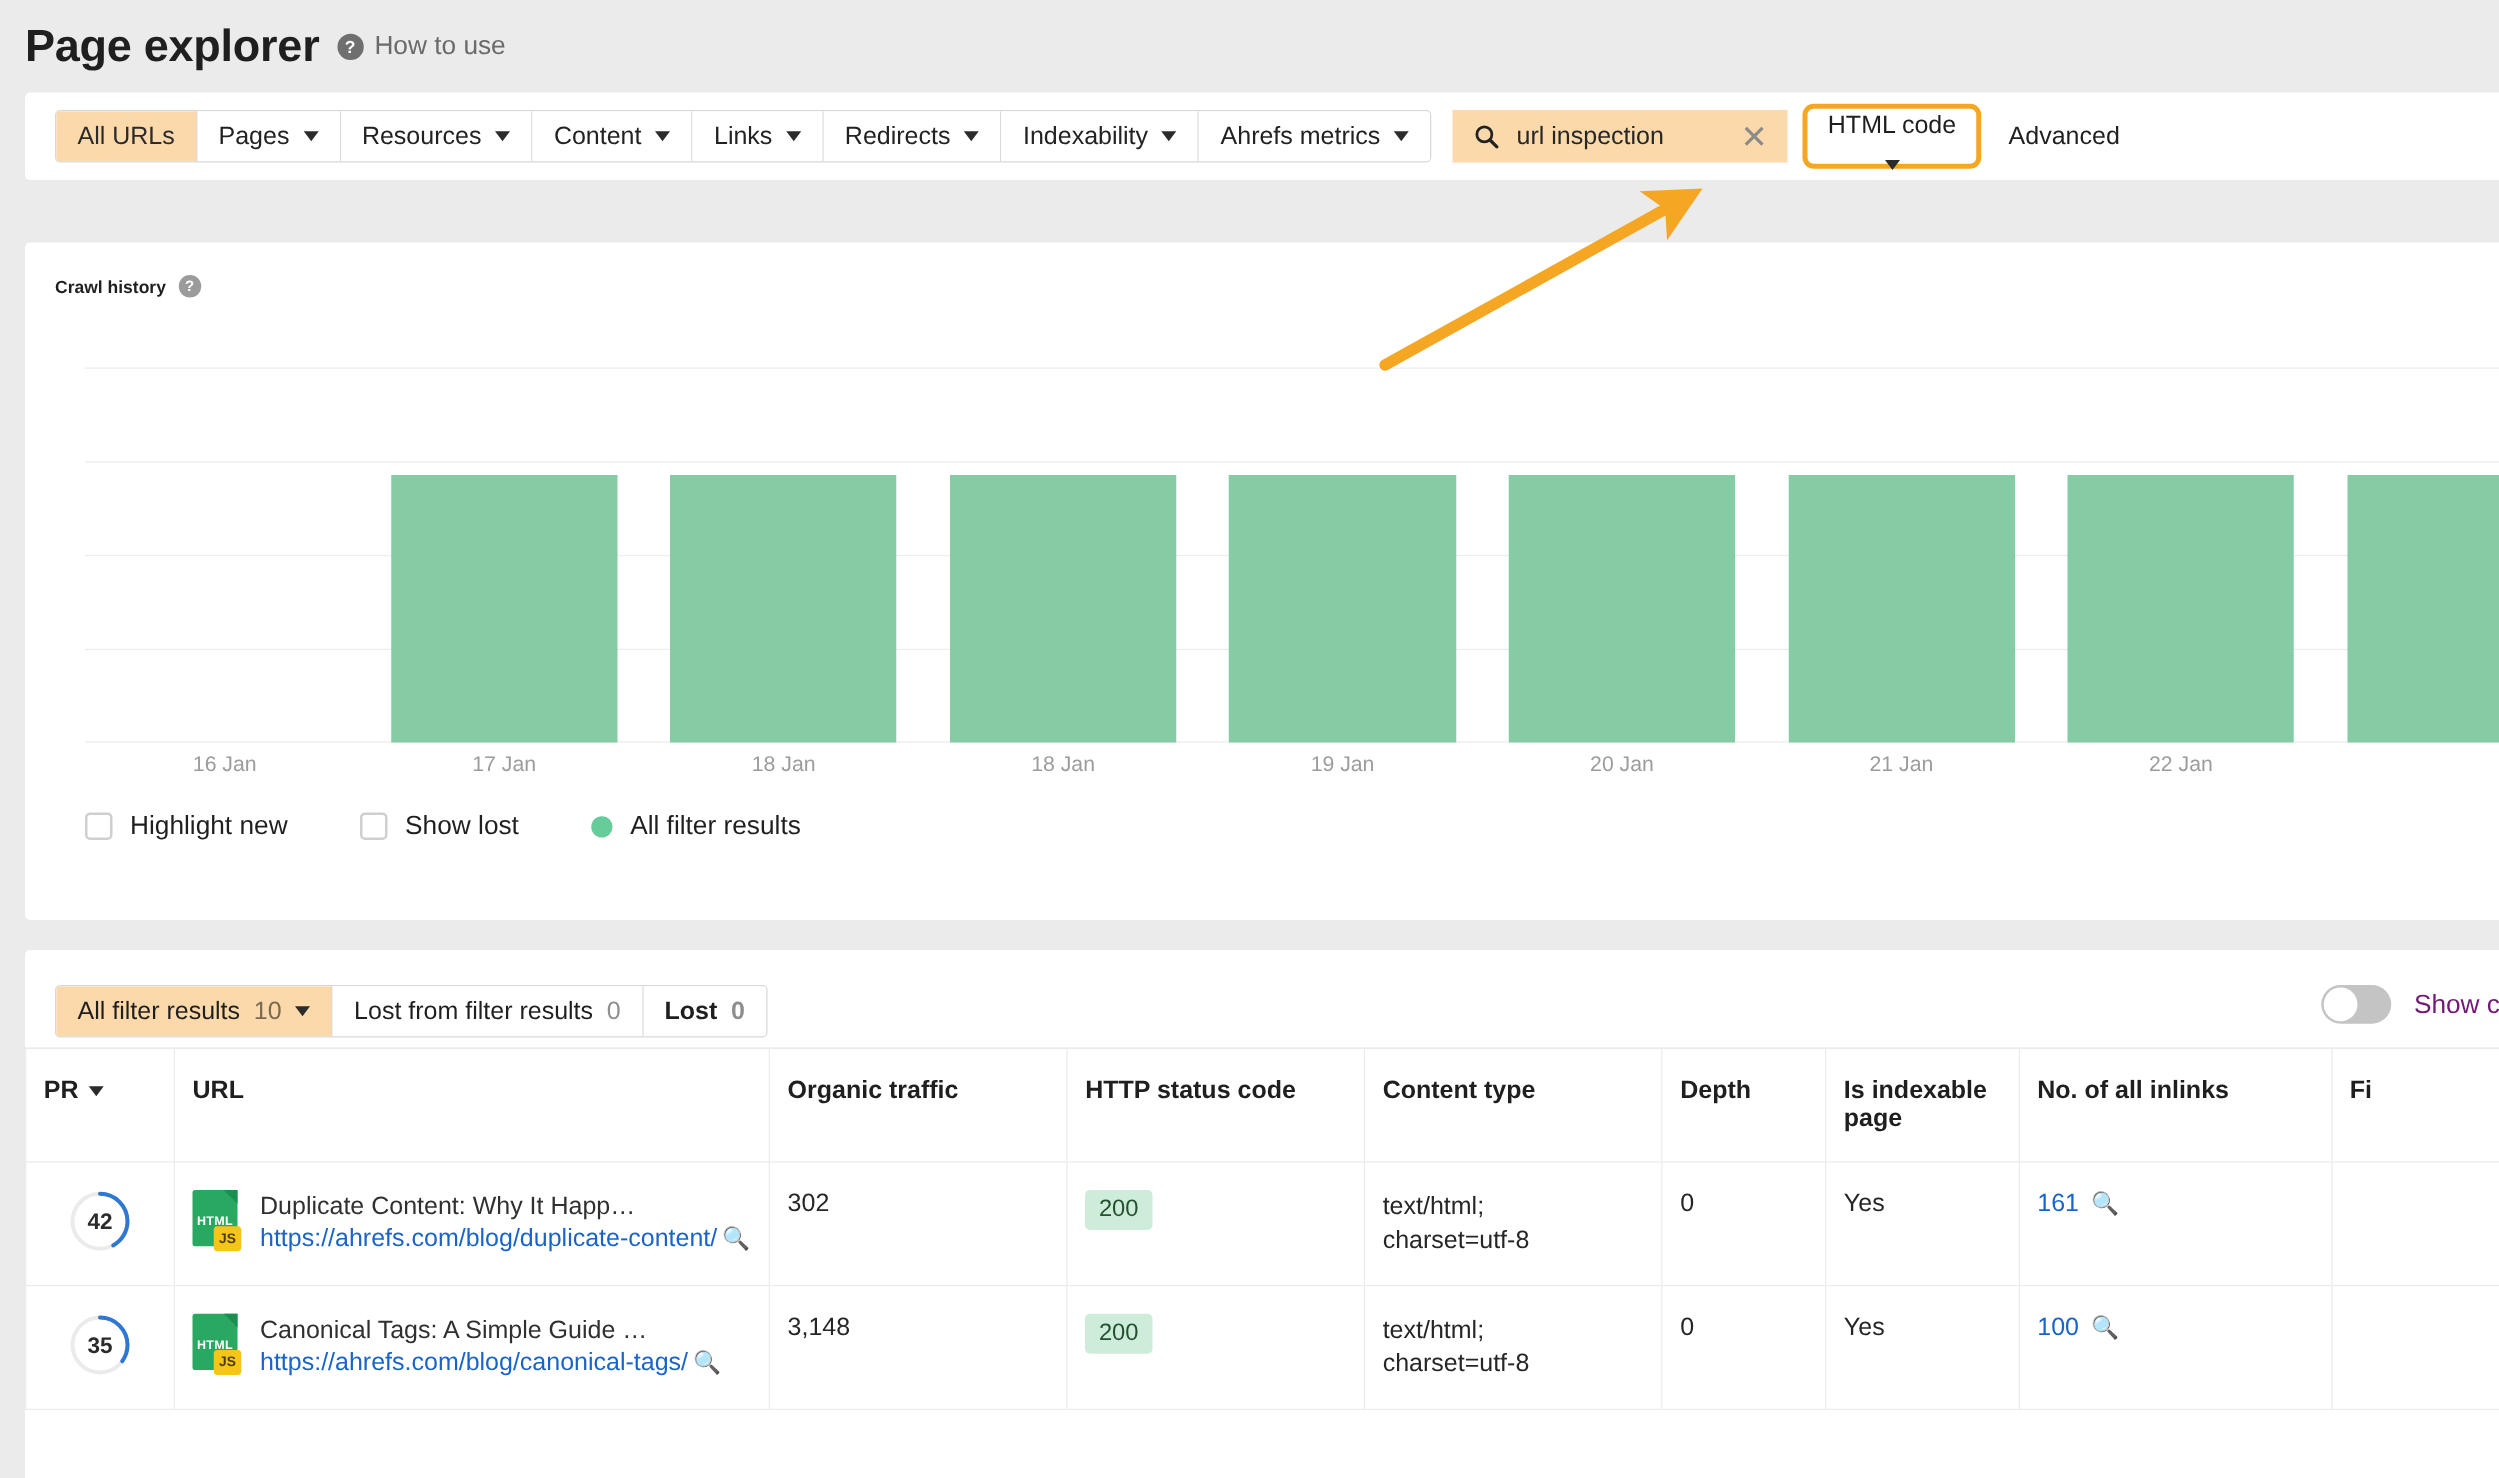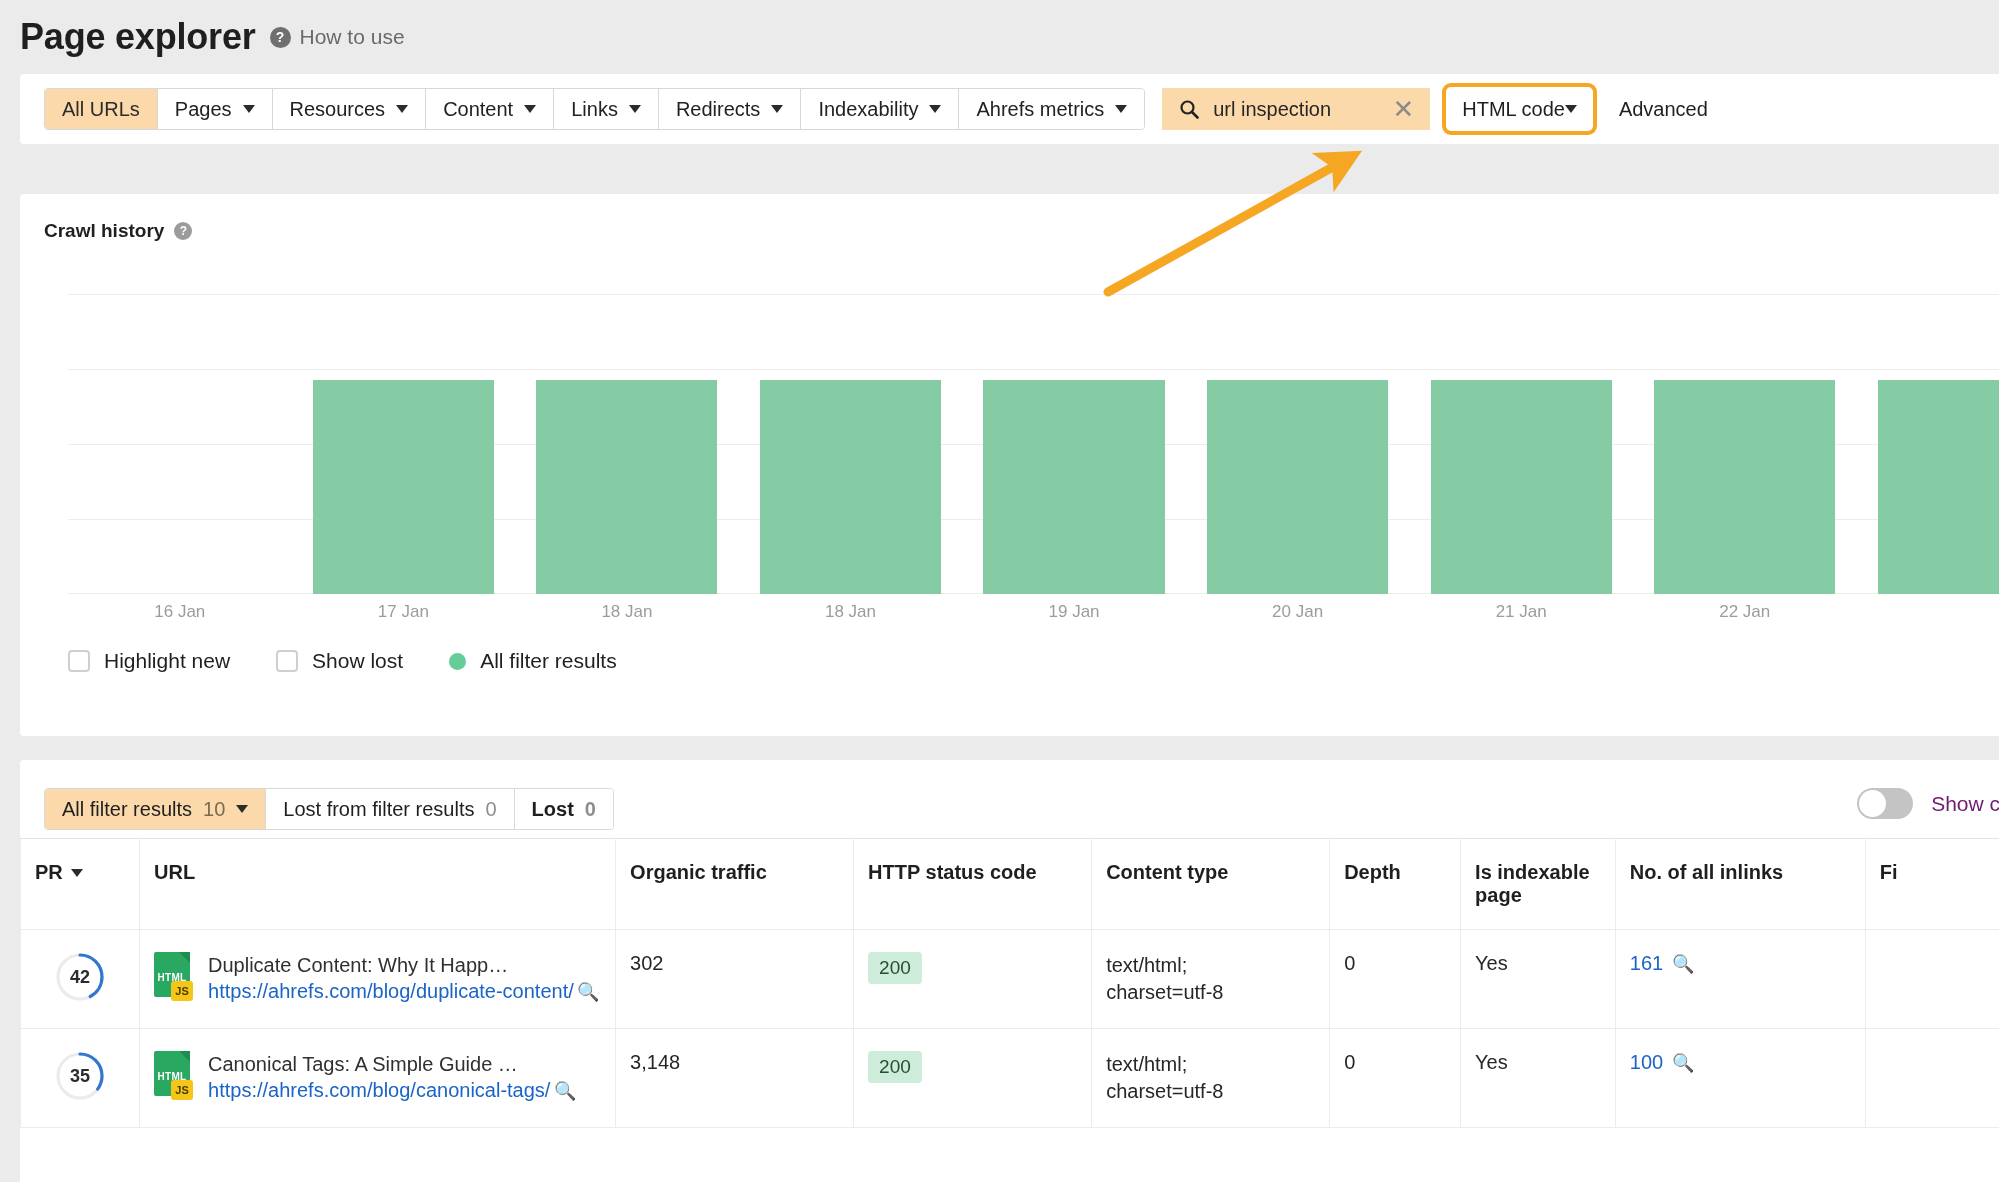--- a/index.html
+++ b/index.html
@@ -121,28 +121,30 @@
     margin-left: 12px;
     border: 4px solid #f5a623;
     border-radius: 9px;
     padding: 2px;
     display: flex;
     align-items: center;
   }
   .html-code-btn {
     display: flex;
     align-items: center;
+    gap: 16px;
     height: 40px;
     padding: 0 14px;
     font-size: 20px;
     color: #1f1f1f;
     background: #fff;
     border-radius: 4px;
     white-space: nowrap;
     cursor: pointer;
+    flex-direction: column;
   }
   .advanced-btn {
     margin-left: 22px;
     font-size: 20px;
     color: #1f1f1f;
     white-space: nowrap;
     cursor: pointer;
   }
 
   
@@ -154,21 +156,21 @@
     background: #fff;
     border-radius: 4px;
   }
   .chart-head {
     display: flex;
     align-items: center;
     gap: 10px;
     padding: 26px 0 0 24px;
   }
   .chart-title {
-    font-size: 19px;
+    font-size: 14px;
     font-weight: bold;
     color: #1f1f1f;
   }
   .help-circle-sm {
     width: 18px; height: 18px;
     border-radius: 50%;
     background: #9b9b9b;
     color: #fff;
     font-size: 12px;
     font-weight: bold;
@@ -218,21 +220,21 @@
     font-size: 17px;
     color: #9c9c9c;
   }
 
   .legend-row {
     position: absolute;
     left: 48px;
     top: 455px;
     display: flex;
     align-items: flex-end;
-    gap: 0;
+    gap: 12px;
   }
   .legend-item {
     display: flex;
     align-items: center;
     gap: 14px;
     margin-right: 46px;
     cursor: pointer;
   }
   .checkbox {
     width: 22px; height: 22px;

